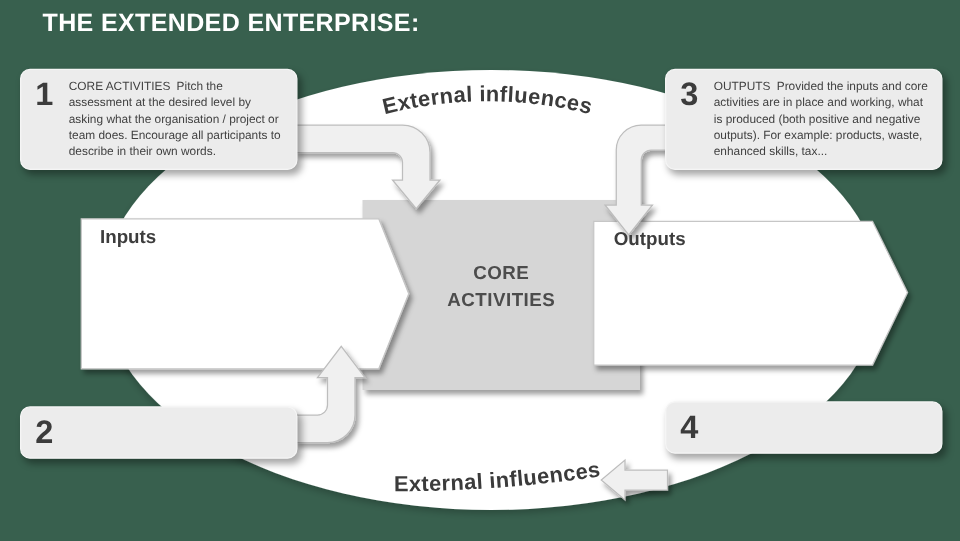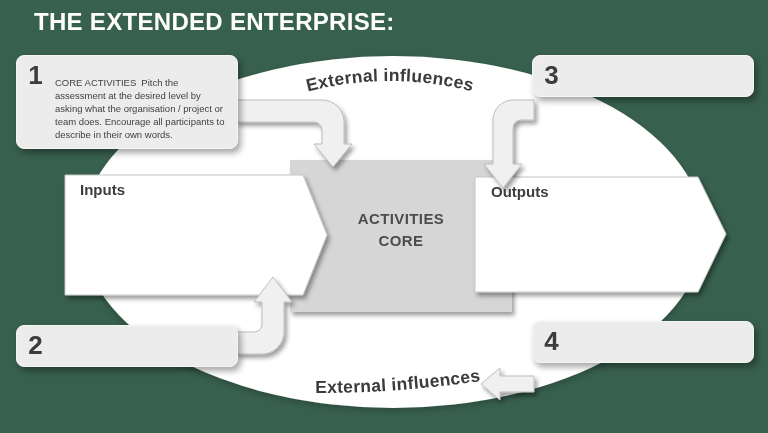--- a/index.html
+++ b/index.html
@@ -5,38 +5,38 @@
   html,body { margin:0; padding:0; }
   body { font-family:"Liberation Sans", sans-serif; }
   .stage {
     position:relative; width:768px; height:433px;
     background:var(--background,#38604E); overflow:hidden;
   }
   .stage svg.diagram { position:absolute; left:0; top:0; }
 
   .page-title {
     position:absolute; left:34px; top:8px;
-    font-size:24px; font-weight:800; letter-spacing:.3px;
+    font-size:20px; font-weight:800; letter-spacing:.3px;
     color:var(--title-color,#fff);
   }
 
   .callout {
     position:absolute; width:222px; box-sizing:border-box;
     background:var(--panel-fill,#ECECEC);
     border:1px solid #f5f5f5; border-radius:8px;
     box-shadow:3px 4px 6px rgba(0,0,0,.35);
     padding:6px 8px 7px 6px;
     display:flex; gap:7px; align-items:flex-start;
   }
   .callout .num {
     flex:0 0 auto; width:25px; text-align:center;
     font-size:26px; line-height:27px; font-weight:bold; color:#3C3C3C;
   }
   .callout .body {
-    margin:14px 0 0 0; font-size:9.5px; line-height:13px;
+    margin:1px 0 0 0; font-size:9.5px; line-height:13px;
     color:var(--text-dark,#3F3F3F);
   }
   .callout .kw { margin-right:5px; }
 
   .flow-label {
     position:absolute; font-size:15px; font-weight:bold; color:#3D3D3D;
   }
   .core-label {
     position:absolute; left:290px; top:208px; width:222px;
     text-align:center; font-size:15px; font-weight:bold;
@@ -88,31 +88,32 @@
     <text class="ext-label"><textPath href="#arcBottom" startOffset="50%" text-anchor="middle">External influences</textPath></text>
   </svg>
 
   <div class="page-title">THE EXTENDED ENTERPRISE:</div>
 
   <div class="flow-label" style="left:80px; top:181px;">Inputs</div>
 
   <div class="flow-label" style="left:491px; top:183px;">Outputs</div>
 
   <div class="core-label">
+    <div>CORE</div>
     <div>ACTIVITIES</div>
-    <div>CORE</div>
   </div>
 
   <div class="callout" style="left:16px; top:55px;">
     <div class="num">1</div>
     <p class="body"><span class="kw">CORE ACTIVITIES</span><span>Pitch the assessment at the desired level by asking what the organisation / project or team does.  Encourage all participants to describe in their own words.</span></p>
   </div>
 
   <div class="callout" style="left:532px; top:55px;">
     <div class="num">3</div>
+    <p class="body"><span class="kw">OUTPUTS</span><span>Provided the inputs and core activities are in place and working, what is produced (both positive and negative outputs).  For example:  products, waste, enhanced skills, tax...</span></p>
   </div>
 
   <div class="callout" style="left:16px; top:325px;">
     <div class="num">2</div>
   </div>
 
   <div class="callout" style="left:532px; top:321px;">
     <div class="num">4</div>
   </div>
 

